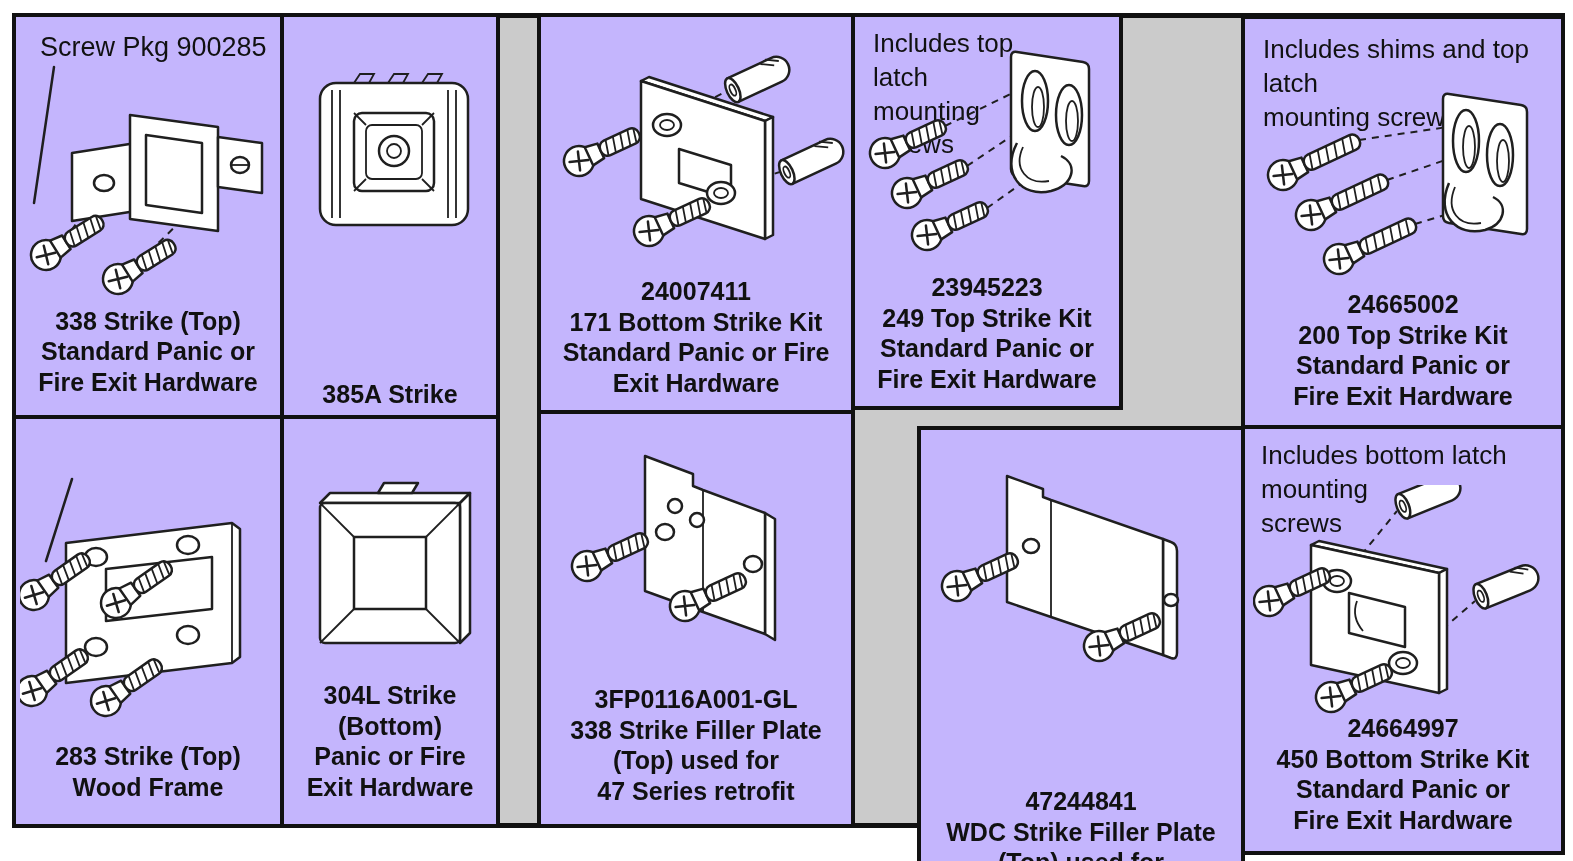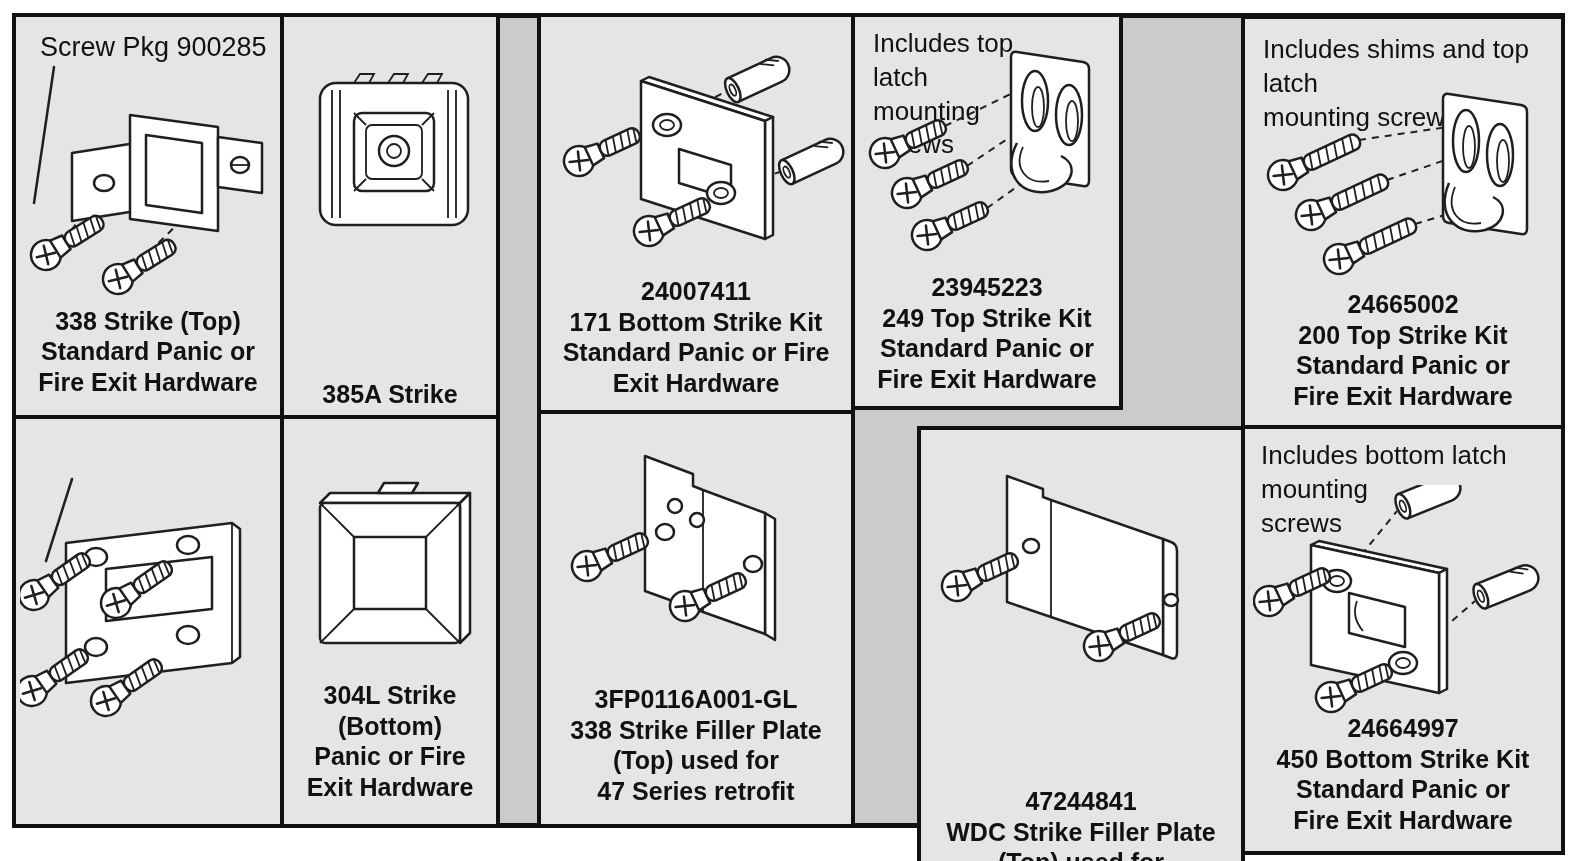--- a/index.html
+++ b/index.html
@@ -1,20 +1,20 @@
 <!DOCTYPE html>
 <html><head>
 <meta charset="utf-8">
 <style>
   html,body{margin:0;padding:0;background:#ffffff;}
   .canvas{position:relative;width:1573px;height:861px;background:#ffffff;
           font-family:"Liberation Sans", sans-serif;color:#111;overflow:hidden;}
   .bar{position:absolute;height:5px;background:#111;}
   .gray{position:absolute;background:#cbcbcb;}
-  .panel{position:absolute;background:#e5e5e5;border:4px solid #111;box-sizing:border-box;}
+  .panel{position:absolute;background:#c4b5fd;border:4px solid #111;box-sizing:border-box;}
   .caption{position:absolute;left:0;right:0;text-align:center;font-weight:bold;
            font-size:25px;line-height:1.22;white-space:pre-line;}
   .annotation{position:absolute;font-size:27px;line-height:1.2;white-space:pre-line;}
   .annotation.small{font-size:26px;line-height:1.3;}
   .art{position:absolute;}
   .ln{stroke:#1f1f1f;stroke-width:2.5;fill:none;stroke-linejoin:round;stroke-linecap:round;}
   .fw{stroke:#1f1f1f;stroke-width:2.5;fill:#ffffff;stroke-linejoin:round;}
   .thin{stroke:#1f1f1f;stroke-width:1.8;fill:none;}
   .dsh{stroke:#1f1f1f;stroke-width:2;fill:none;stroke-dasharray:7 6;}
   .defs-hidden{position:absolute;width:0;height:0;overflow:hidden;}
@@ -113,20 +113,22 @@
       <polygon class="fw" points="86,92 192,80 192,132 86,144"></polygon>
       <ellipse class="fw" cx="76" cy="80" rx="11" ry="9"></ellipse>
       <ellipse class="fw" cx="168" cy="68" rx="11" ry="9"></ellipse>
       <ellipse class="fw" cx="76" cy="170" rx="11" ry="9"></ellipse>
       <ellipse class="fw" cx="168" cy="158" rx="11" ry="9"></ellipse>
       <use href="#sym-screw" transform="translate(14,118) rotate(-35)"></use>
       <use href="#sym-screw" transform="translate(96,126) rotate(-35)"></use>
       <use href="#sym-screw" transform="translate(12,214) rotate(-35)"></use>
       <use href="#sym-screw" transform="translate(86,224) rotate(-35)"></use>
     </svg>
+    <div class="caption" style="bottom:22px">283 Strike (Top)
+Wood Frame</div>
   </div>
 
   <div class="panel" style="left:280px;top:415px;width:220px;height:413px">
     <svg class="art" style="left:6px;top:48px" width="204" height="222" viewBox="0 0 204 222">
       <polygon class="fw" points="30,36 40,26 180,26 170,36"></polygon>
       <polygon class="fw" points="170,36 180,26 180,166 170,176"></polygon>
       <rect class="fw" x="30" y="36" width="140" height="140" rx="5"></rect>
       <rect class="fw" x="64" y="70" width="72" height="72"></rect>
       <line class="thin" x1="30" y1="36" x2="64" y2="70"></line>
       <line class="thin" x1="170" y1="36" x2="136" y2="70"></line>

